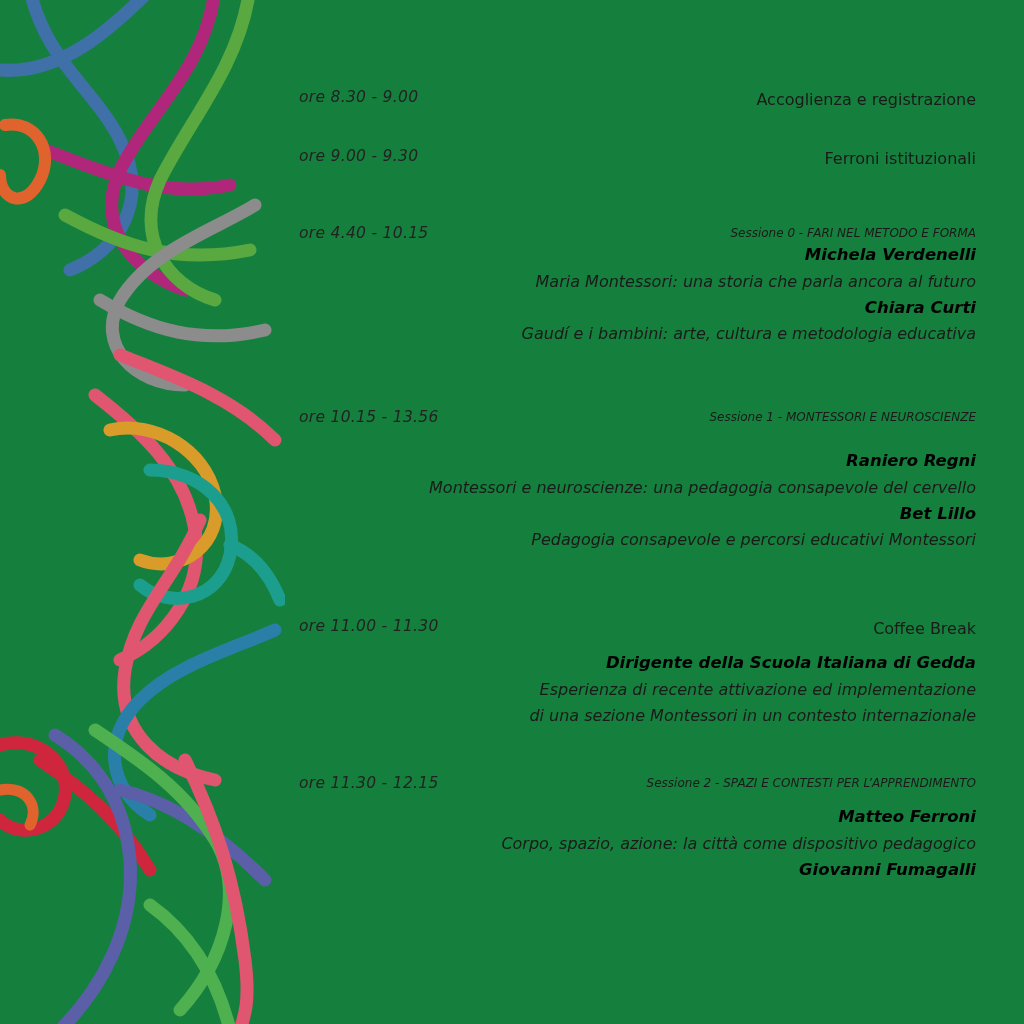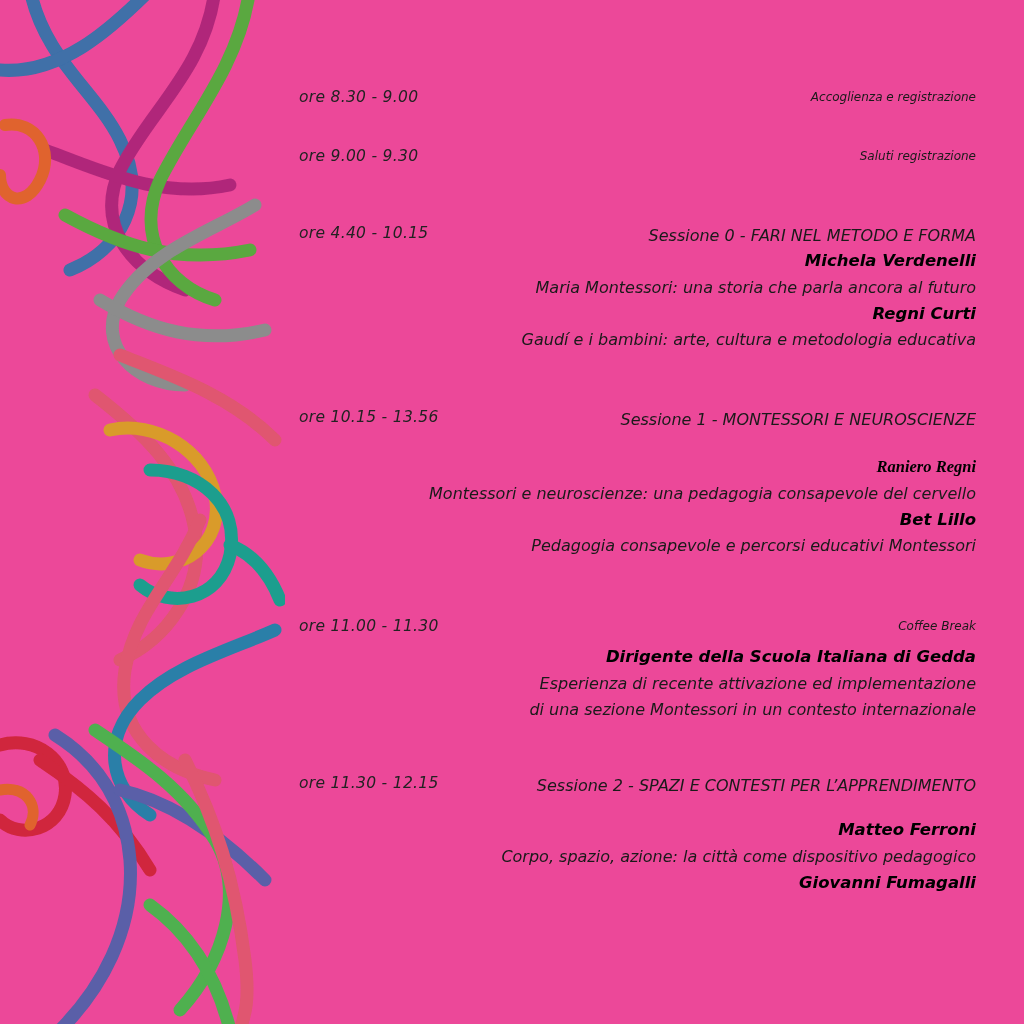--- a/index.html
+++ b/index.html
@@ -10,21 +10,21 @@
     width: 1024px;
     height: 1024px;
     background: #ffffff;
     font-family: "DejaVu Sans", sans-serif;
     overflow: hidden;
   }
   .page {
     position: relative;
     width: 1024px;
     height: 1024px;
-    background: #ec4899;
+    background: #15803d;
   }
 
   
   .art-column {
     position: absolute;
     left: 0;
     top: 0;
     width: 285px;
     height: 1024px;
     overflow: hidden;
@@ -59,28 +59,27 @@
   }
   .right-block {
     position: absolute;
     right: 48px;
     top: 0;
     text-align: right;
     width: 660px;
   }
   .session-title {
     font-style: italic;
-    font-size: 16px;
+    font-size: 12px;
     color: #1a1a1a;
     line-height: 1.5;
     white-space: nowrap;
   }
   .plain {
-    font-style: italic;
-    font-size: 12px;
+    font-size: 16px;
     color: #1a1a1a;
     line-height: 1.5;
     white-space: nowrap;
   }
   .speaker {
     font-style: italic;
     font-weight: bold;
     font-size: 16.5px;
     color: #000000;
     line-height: 1.62;
@@ -155,60 +154,60 @@
     <div class="row" style="top:88px;">
       <div class="time">ore 8.30 - 9.00</div>
       <div class="right-block">
         <div class="plain">Accoglienza e registrazione</div>
       </div>
     </div>
 
     <div class="row" style="top:147px;">
       <div class="time">ore 9.00 - 9.30</div>
       <div class="right-block">
-        <div class="plain">Saluti registrazione</div>
+        <div class="plain">Ferroni istituzionali</div>
       </div>
     </div>
 
     <div class="row" style="top:224px;">
       <div class="time">ore 4.40 - 10.15</div>
       <div class="right-block">
         <div class="session-title">Sessione 0 - FARI NEL METODO E FORMA</div>
         <div class="speaker">Michela Verdenelli</div>
         <div class="talk">Maria Montessori: una storia che parla ancora al futuro</div>
-        <div class="speaker">Regni Curti</div>
+        <div class="speaker">Chiara Curti</div>
         <div class="talk">Gaudí e i bambini: arte, cultura e metodologia educativa</div>
       </div>
     </div>
 
     <div class="row" style="top:408px;">
       <div class="time">ore 10.15 - 13.56</div>
       <div class="right-block">
         <div class="session-title">Sessione 1 - MONTESSORI E NEUROSCIENZE</div>
-        <div class="speaker" style="margin-top:22px;font-family:Liberation Serif, serif;">Raniero Regni</div>
+        <div class="speaker" style="margin-top:22px;">Raniero Regni</div>
         <div class="talk">Montessori e neuroscienze: una pedagogia consapevole del cervello</div>
         <div class="speaker">Bet Lillo</div>
         <div class="talk">Pedagogia consapevole e percorsi educativi Montessori</div>
       </div>
     </div>
 
     <div class="row" style="top:617px;">
       <div class="time">ore 11.00 - 11.30</div>
       <div class="right-block">
         <div class="plain">Coffee Break</div>
         <div class="speaker" style="margin-top:9px;">Dirigente della Scuola Italiana di Gedda</div>
         <div class="talk">Esperienza di recente attivazione ed implementazione</div>
         <div class="talk">di una sezione Montessori in un contesto internazionale</div>
       </div>
     </div>
 
     <div class="row" style="top:774px;">
       <div class="time">ore 11.30 - 12.15</div>
       <div class="right-block">
         <div class="session-title">Sessione 2 - SPAZI E CONTESTI PER L’APPRENDIMENTO</div>
-        <div class="speaker" style="margin-top:19px;">Matteo Ferroni</div>
+        <div class="speaker" style="margin-top:12px;">Matteo Ferroni</div>
         <div class="talk">Corpo, spazio, azione: la città come dispositivo pedagogico</div>
         <div class="speaker">Giovanni Fumagalli</div>
       </div>
     </div>
 
   </div>
 </div>
 
 </body></html>

